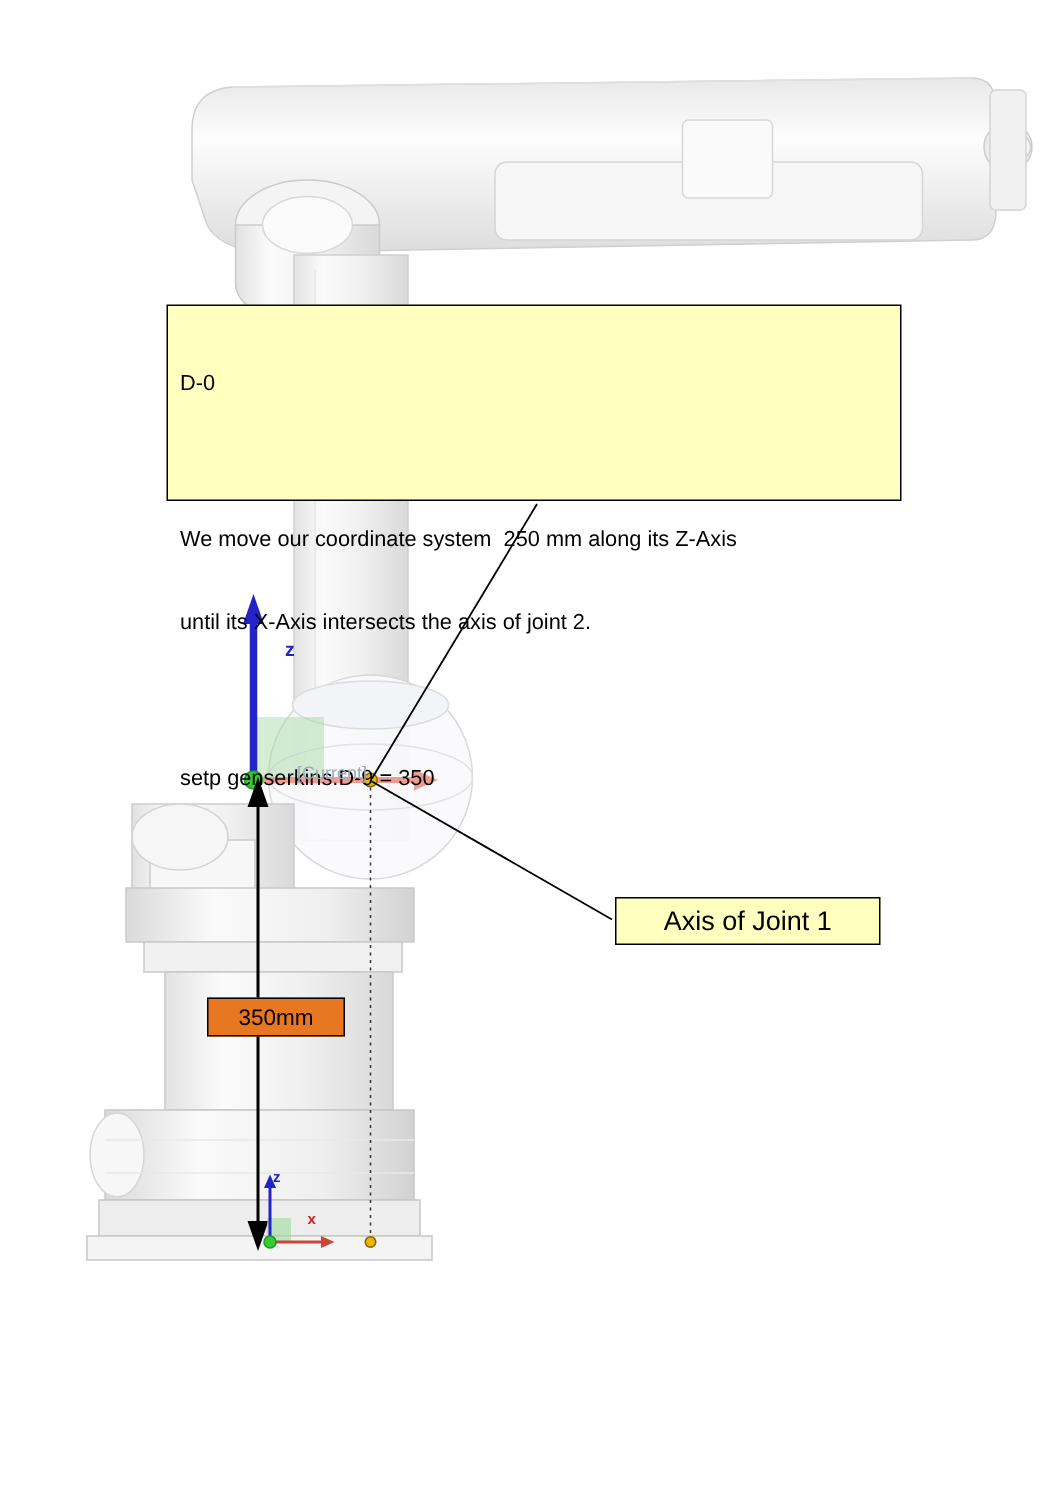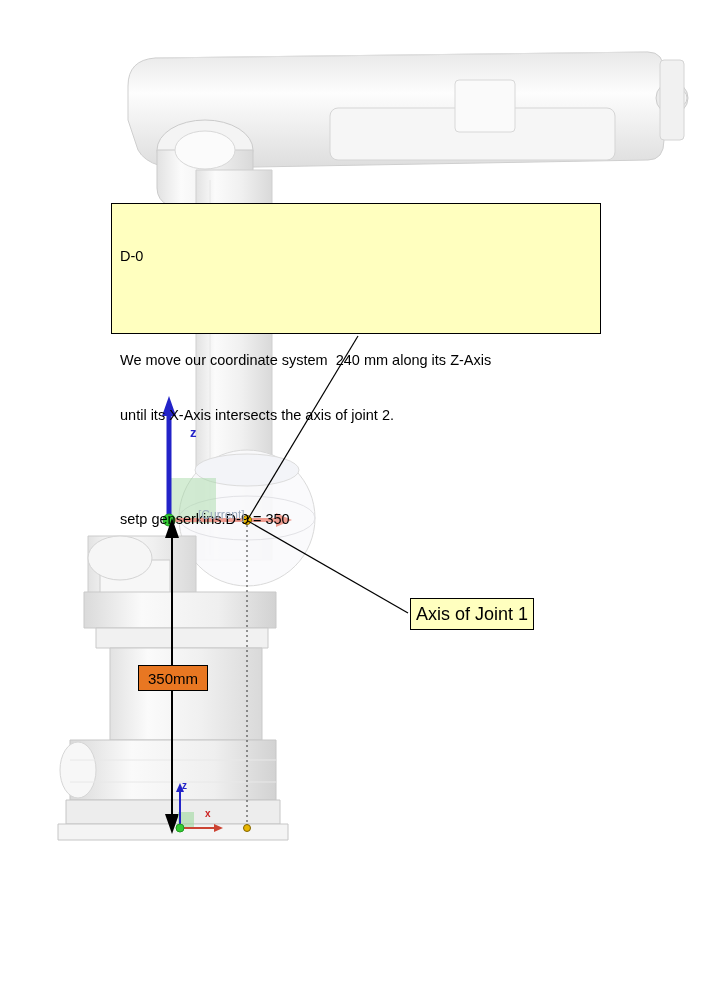--- a/index.html
+++ b/index.html
@@ -51,37 +51,37 @@
   }
   #d0-callout .blank {
     display: block;
     height: 11px;
   }
   
   #joint-label {
     position: absolute;
     left: 410px;
     top: 598px;
-    width: 124px;
+    width: 177px;
     height: 32px;
     background: #ffffbf;
     border: 1px solid #000000;
     box-sizing: border-box;
     font-size: 18px;
     color: #000000;
     display: flex;
     align-items: center;
     justify-content: center;
   }
   
   #dim-badge {
     position: absolute;
     left: 138px;
     top: 665px;
-    width: 70px;
+    width: 92px;
     height: 26px;
     background: #e87722;
     border: 1px solid #000000;
     box-sizing: border-box;
     color: #000000;
     font-size: 15px;
     display: flex;
     align-items: center;
     justify-content: center;
   }
@@ -219,21 +219,21 @@
       <polygon points="180,783 176,792 184,792" fill="#2323c8"></polygon>
       <line x1="180" y1="828" x2="218" y2="828" stroke="#cc4433" stroke-width="2"></line>
       <polygon points="223,828 214,824 214,832" fill="#cc4433"></polygon>
       <circle cx="180" cy="828" r="4" fill="#33cc33" stroke="#1f9a1f"></circle>
     </g>
   </svg>
 
   <div class="callout" id="d0-callout">
     <span class="line">D-0</span>
     <span class="blank"></span>
-    <span class="line">We move our coordinate system  240 mm along its Z-Axis</span>
+    <span class="line">We move our coordinate system  250 mm along its Z-Axis</span>
     <span class="line">until its X-Axis intersects the axis of joint 2.</span>
     <span class="blank"></span>
     <span class="line">setp genserkins.D-9 = 350</span>
   </div>
 
   <div id="joint-label">Axis of Joint 1</div>
 
   <div id="dim-badge">350mm</div>
 
   <div class="axis-letter" id="z-letter-top">z</div>

